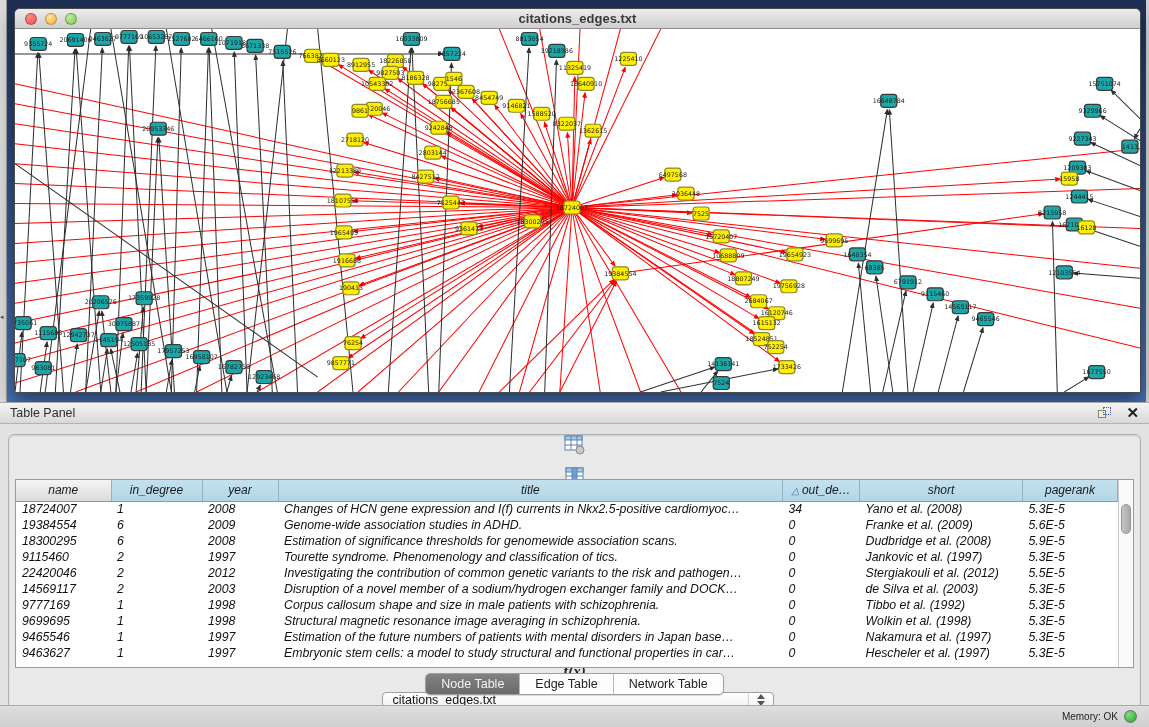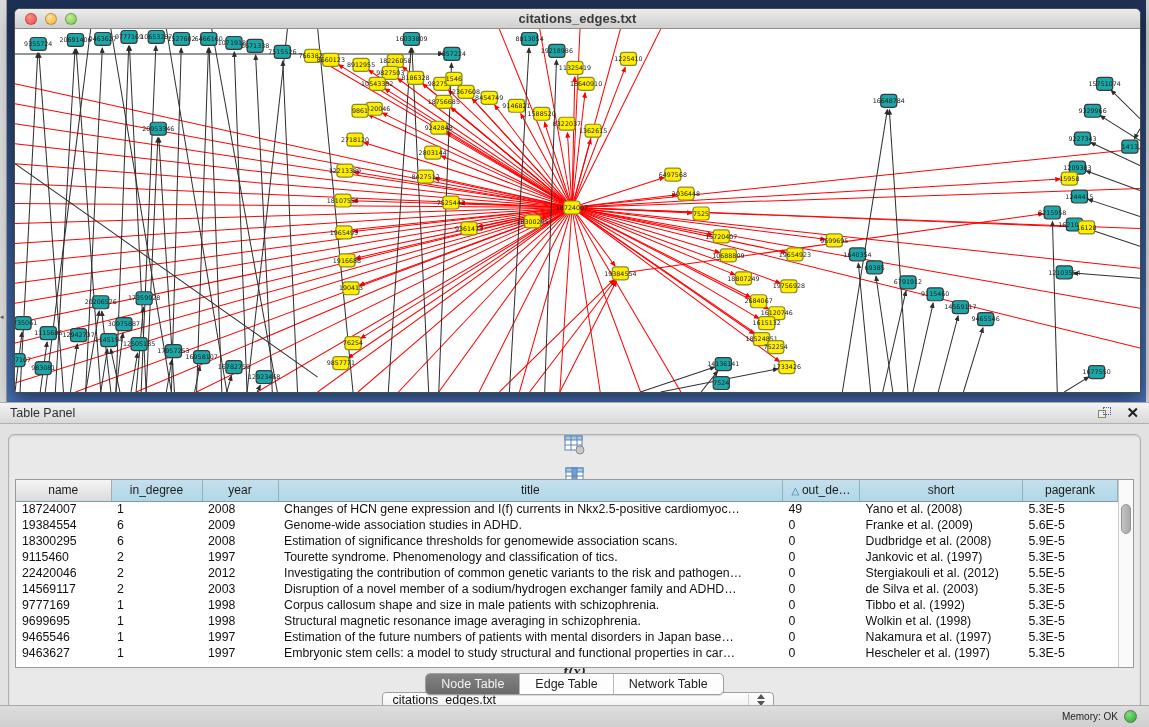--- a/index.html
+++ b/index.html
@@ -57,21 +57,21 @@
     background:linear-gradient(#ffffff,#f2f2f2);
     display:flex; align-items:center; padding:0 8px 0 10px;
     font-size:12.5px; color:#111; box-shadow:0 1px 0 rgba(255,255,255,.7); }
   .tbl-select .val { flex:1; }
   .sel-arrows { display:flex; flex-direction:column; gap:2px; padding-left:8px; border-left:1px solid #d0d0d0; }
   .sel-arrows i { width:0; height:0; border-left:4px solid transparent; border-right:4px solid transparent; }
   .sel-arrows .up { border-bottom:5px solid #555; }
   .sel-arrows .dn { border-top:5px solid #555; }
 
   .table-wrap { position:relative; margin:2px 6px 0 6px; height:189px;
-    border:1px solid #9a9a9a; background:#fff; overflow:hidden; }
+    border:1px solid #9a9a9a; background:#fff; overflow:hidden;font-style:italic; }
   table.tbl { border-collapse:collapse; width:calc(100% - 15px); table-layout:fixed; }
   table.tbl th { height:21px; background:linear-gradient(#c3e0ee,#b2d6e6);
     border-right:1px solid #8fb2c3; border-bottom:1px solid #7d9dae;
     font-size:12px; font-weight:normal; color:#1b1b1b; text-align:center; overflow:hidden; white-space:nowrap; }
   table.tbl th:first-child { background:linear-gradient(#f5f5f5,#dadada); border-right:1px solid #aaa; }
   table.tbl th .sort { color:#3b7a9e; font-size:10px; }
   table.tbl td { height:16px; font-size:12.3px; color:#101010; padding:0 4px 0 6px;
     white-space:nowrap; overflow:hidden; }
   .vscroll { position:absolute; right:0; top:0; bottom:0; width:15px;
     background:#fafafa; border-left:1px solid #c9c9c9; }
@@ -594,21 +594,21 @@
                 <th>short</th>
                 <th>pagerank</th>
               </tr>
             </thead>
           <tbody>
               <tr>
                 <td>18724007</td>
                 <td>1</td>
                 <td>2008</td>
                 <td>Changes of HCN gene expression and I(f) currents in Nkx2.5-positive cardiomyoc…</td>
-                <td>49</td>
+                <td>34</td>
                 <td>Yano et al. (2008)</td>
                 <td>5.3E-5</td>
               </tr>
               <tr>
                 <td>19384554</td>
                 <td>6</td>
                 <td>2009</td>
                 <td>Genome-wide association studies in ADHD.</td>
                 <td>0</td>
                 <td>Franke et al. (2009)</td>
@@ -638,21 +638,21 @@
                 <td>2012</td>
                 <td>Investigating the contribution of common genetic variants to the risk and pathogen…</td>
                 <td>0</td>
                 <td>Stergiakouli et al. (2012)</td>
                 <td>5.5E-5</td>
               </tr>
               <tr>
                 <td>14569117</td>
                 <td>2</td>
                 <td>2003</td>
-                <td>Disruption of a novel member of a sodium/hydrogen exchanger family and ADHD…</td>
+                <td>Disruption of a novel member of a sodium/hydrogen exchanger family and DOCK…</td>
                 <td>0</td>
                 <td>de Silva et al. (2003)</td>
                 <td>5.3E-5</td>
               </tr>
               <tr>
                 <td>9777169</td>
                 <td>1</td>
                 <td>1998</td>
                 <td>Corpus callosum shape and size in male patients with schizophrenia.</td>
                 <td>0</td>

